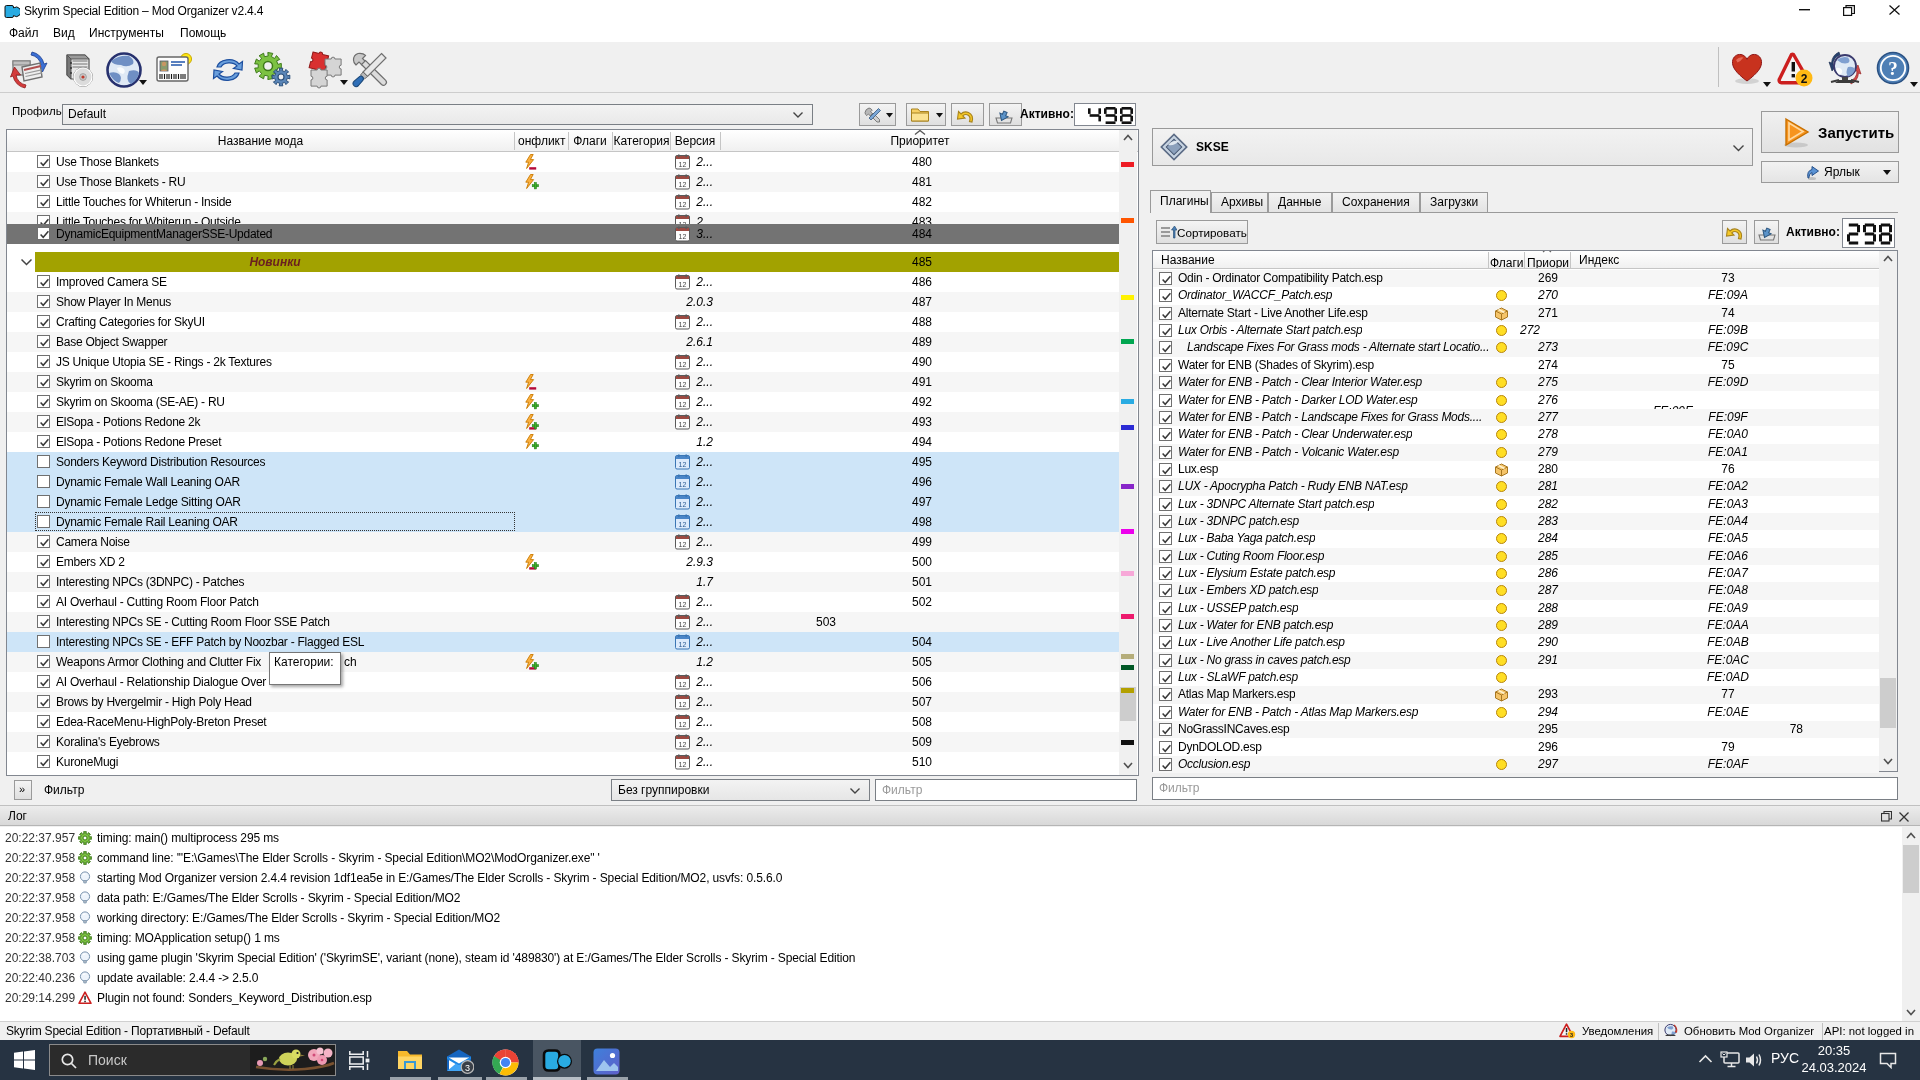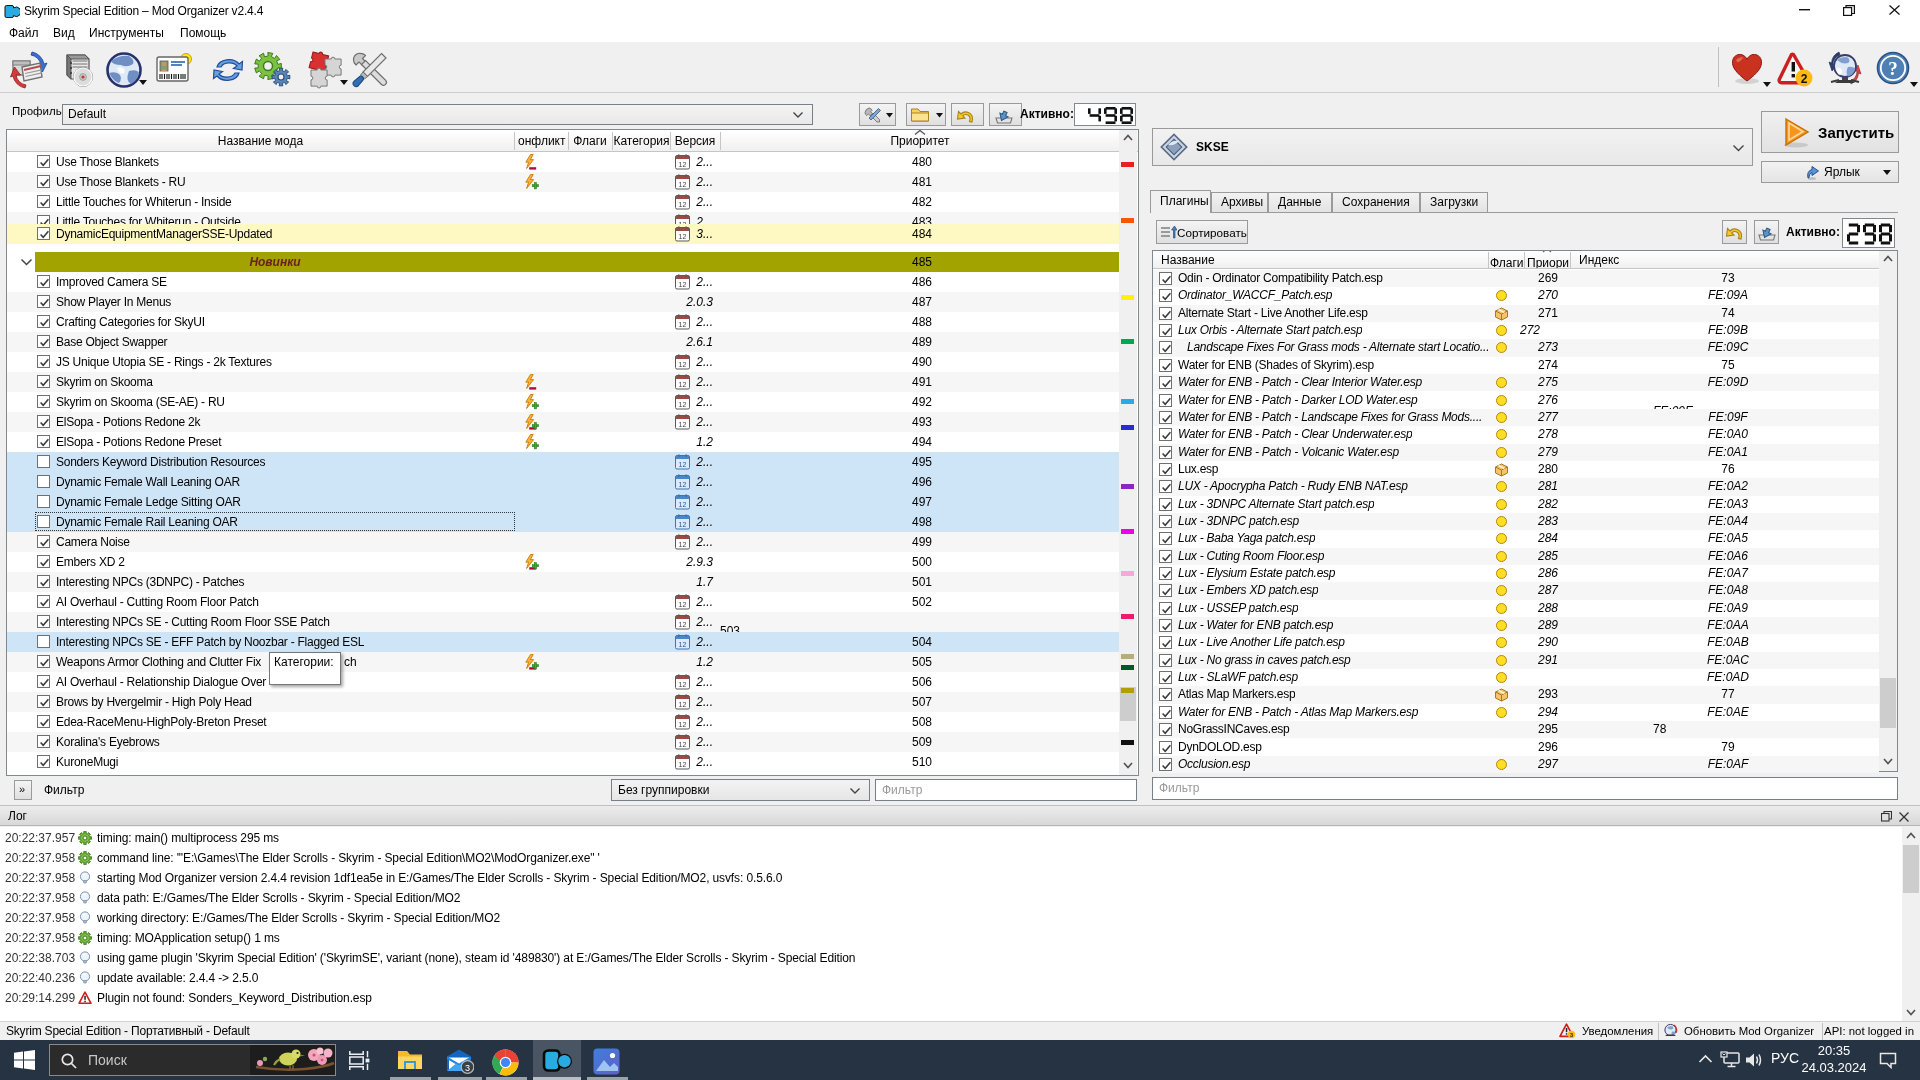--- a/index.html
+++ b/index.html
@@ -302,21 +302,21 @@
 <svg style="position:absolute;left:668px;top:2px" width="15" height="16" viewBox="0 0 15 16">
       <rect x="0.5" y="1.5" width="14" height="13.5" rx="1.5" fill="#fdfdfd" stroke="#5a5a5a" stroke-width="1"></rect>
       <rect x="1" y="2" width="13" height="3" fill="#9c4a42"></rect>
       <rect x="3" y="0.5" width="1.6" height="2.5" fill="#5a5a5a"></rect>
       <rect x="10.4" y="0.5" width="1.6" height="2.5" fill="#5a5a5a"></rect>
       <text x="7.5" y="12.5" font-size="7" font-family="Liberation Sans" text-anchor="middle" fill="#444">12</text>
     </svg>
 <span class="abs t12 it" style="left:606px;top:3px;width:100px;text-align:right;">2...</span>
 <span class="abs t12" style="left:713px;top:3px;width:212px;text-align:right;">483</span>
 </div>
-<div class="abs" style="left:7px;top:224px;width:1113px;height:20px;background:#fef9c3;">
+<div class="abs" style="left:7px;top:224px;width:1113px;height:20px;background:#737373;">
 <span style="position:absolute;left:30px;top:3px;width:13px;height:13px;border:1px solid #707070;background:#fff;box-sizing:border-box;">
       <svg width="13" height="13" viewBox="0 0 13 13" style="position:absolute;left:0;top:0">
         <path d="M2.6 6.5 L5.2 9.3 L10.4 3.2" stroke="#3a3a3a" stroke-width="1.5" fill="none"></path>
       </svg>
     </span>
 <span class="abs t12" style="left:49px;top:3px;white-space:nowrap;letter-spacing:-0.25px;">DynamicEquipmentManagerSSE-Updated</span>
 <svg style="position:absolute;left:668px;top:2px" width="15" height="16" viewBox="0 0 15 16">
       <rect x="0.5" y="1.5" width="14" height="13.5" rx="1.5" fill="#fdfdfd" stroke="#5a5a5a" stroke-width="1"></rect>
       <rect x="1" y="2" width="13" height="3" fill="#9c4a42"></rect>
       <rect x="3" y="0.5" width="1.6" height="2.5" fill="#5a5a5a"></rect>
@@ -607,21 +607,21 @@
     </span>
 <span class="abs t12" style="left:49px;top:3px;white-space:nowrap;letter-spacing:-0.25px;">Interesting NPCs SE - Cutting Room Floor SSE Patch</span>
 <svg style="position:absolute;left:668px;top:2px" width="15" height="16" viewBox="0 0 15 16">
       <rect x="0.5" y="1.5" width="14" height="13.5" rx="1.5" fill="#fdfdfd" stroke="#5a5a5a" stroke-width="1"></rect>
       <rect x="1" y="2" width="13" height="3" fill="#9c4a42"></rect>
       <rect x="3" y="0.5" width="1.6" height="2.5" fill="#5a5a5a"></rect>
       <rect x="10.4" y="0.5" width="1.6" height="2.5" fill="#5a5a5a"></rect>
       <text x="7.5" y="12.5" font-size="7" font-family="Liberation Sans" text-anchor="middle" fill="#444">12</text>
     </svg>
 <span class="abs t12 it" style="left:606px;top:3px;width:100px;text-align:right;">2...</span>
-<span class="abs t12" style="left:713px;top:12px;width:212px;text-align:left;">503</span>
+<span class="abs t12" style="left:713px;top:3px;width:212px;text-align:center;">503</span>
 </div>
 <div class="abs" style="left:7px;top:632px;width:1113px;height:20px;background:#cee5f8;">
 <span style="position:absolute;left:30px;top:3px;width:13px;height:13px;border:1px solid #707070;background:#fff;box-sizing:border-box;"></span>
 <span class="abs t12" style="left:49px;top:3px;white-space:nowrap;letter-spacing:-0.25px;">Interesting NPCs SE - EFF Patch by Noozbar - Flagged ESL</span>
 <svg style="position:absolute;left:668px;top:2px" width="15" height="16" viewBox="0 0 15 16">
       <rect x="0.5" y="1.5" width="14" height="13.5" rx="1.5" fill="#dbeafc" stroke="#3a76b5" stroke-width="1"></rect>
       <rect x="1" y="2" width="13" height="3" fill="#4a86c8"></rect>
       <rect x="3" y="0.5" width="1.6" height="2.5" fill="#3a76b5"></rect>
       <rect x="10.4" y="0.5" width="1.6" height="2.5" fill="#3a76b5"></rect>
       <text x="7.5" y="12.5" font-size="7" font-family="Liberation Sans" text-anchor="middle" fill="#2a5a92">12</text>
@@ -1174,21 +1174,21 @@
 <span class="abs" style="left:500px;top:1px;width:150px;text-align:center;font-size:12px;font-style:italic;">FE:0AE</span>
 </div>
 <div class="abs" style="left:1153px;top:721.1px;width:726px;height:17.4px;background:#f6f6f6;">
 <span style="position:absolute;left:6px;top:2px;width:13px;height:13px;border:1px solid #707070;background:#fff;box-sizing:border-box;">
       <svg width="13" height="13" viewBox="0 0 13 13" style="position:absolute;left:0;top:0">
         <path d="M2.6 6.5 L5.2 9.3 L10.4 3.2" stroke="#3a3a3a" stroke-width="1.5" fill="none"></path>
       </svg>
     </span>
 <span class="abs" style="left:25px;top:1px;font-size:12px;white-space:nowrap;letter-spacing:-0.25px;max-width:310px;overflow:hidden;display:inline-block;">NoGrassINCaves.esp</span>
 <span class="abs" style="left:374px;top:1px;width:42px;text-align:center;font-size:12px;">295</span>
-<span class="abs" style="left:500px;top:1px;width:150px;text-align:left;font-size:12px;">78</span>
+<span class="abs" style="left:500px;top:1px;width:150px;text-align:right;font-size:12px;">78</span>
 </div>
 <div class="abs" style="left:1153px;top:738.5px;width:726px;height:17.4px;background:#ffffff;padding-left:40px;">
 <span style="position:absolute;left:6px;top:2px;width:13px;height:13px;border:1px solid #707070;background:#fff;box-sizing:border-box;">
       <svg width="13" height="13" viewBox="0 0 13 13" style="position:absolute;left:0;top:0">
         <path d="M2.6 6.5 L5.2 9.3 L10.4 3.2" stroke="#3a3a3a" stroke-width="1.5" fill="none"></path>
       </svg>
     </span>
 <span class="abs" style="left:25px;top:1px;font-size:12px;white-space:nowrap;letter-spacing:-0.25px;max-width:310px;overflow:hidden;display:inline-block;">DynDOLOD.esp</span>
 <span class="abs" style="left:374px;top:1px;width:42px;text-align:center;font-size:12px;">296</span>
 <span class="abs" style="left:500px;top:1px;width:150px;text-align:center;font-size:12px;">79</span>

